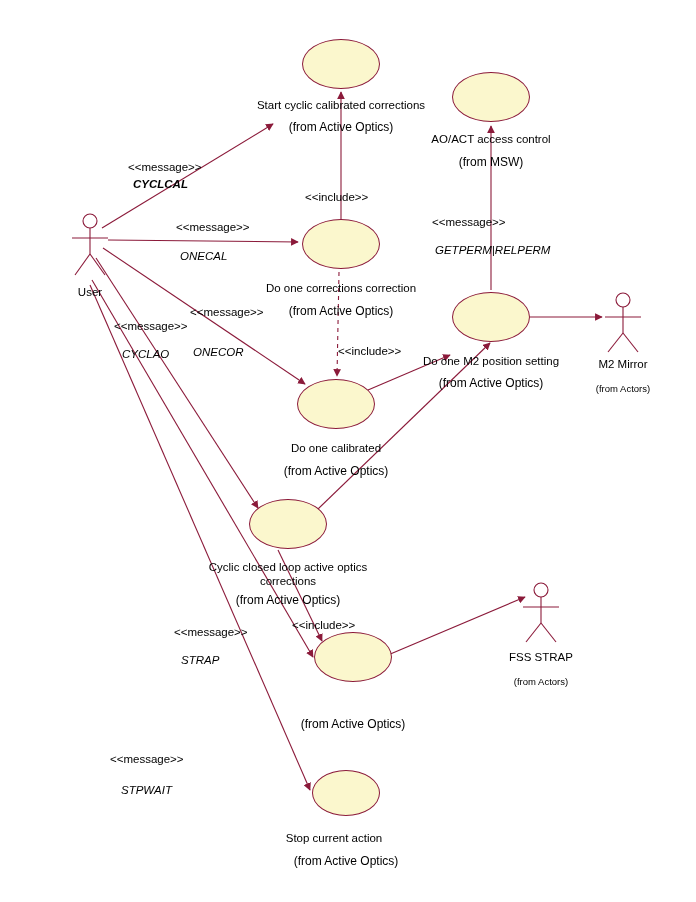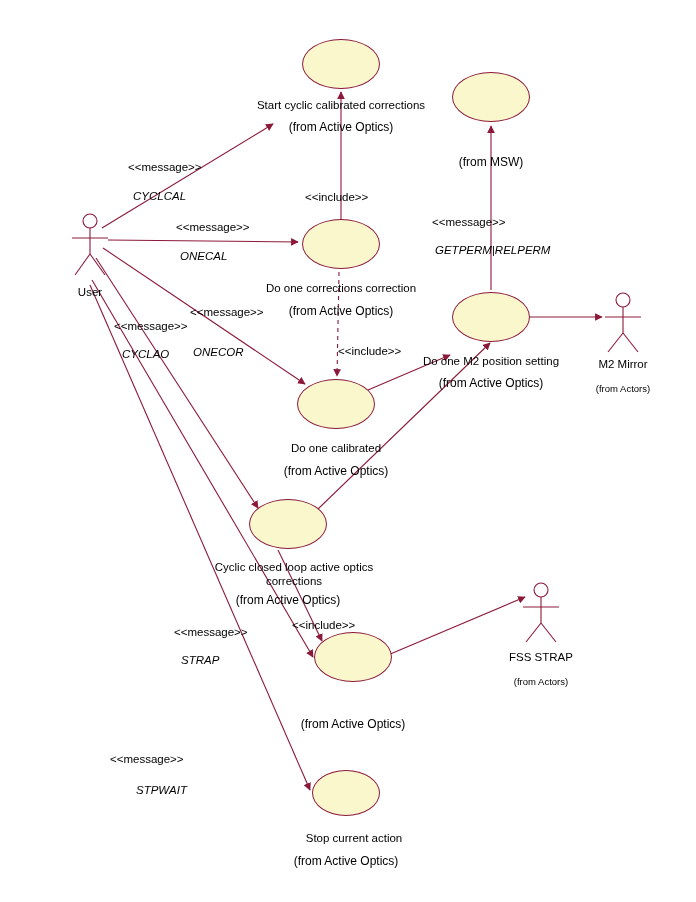--- a/index.html
+++ b/index.html
@@ -139,70 +139,71 @@
 
       <line x1="368" y1="655" x2="505" y2="597" marker-end="url(#arrow)"></line>
     </g>
   </svg>
 
   <div class="usecase-ellipse" style="left:282px; top:39px; width:78px; height:50px;"></div>
   <div class="label name-label wrap" style="left:201px; top:98px; width:240px;">Start cyclic calibrated corrections</div>
   <div class="label from-label" style="left:231px; top:121px; width:180px;">(from Active Optics)</div>
 
   <div class="usecase-ellipse" style="left:432px; top:72px; width:78px; height:50px;"></div>
+  <div class="label name-label" style="left:381px; top:132px; width:180px;">AO/ACT access control</div>
   <div class="label from-label" style="left:381px; top:156px; width:180px;">(from MSW)</div>
 
   <div class="usecase-ellipse" style="left:282px; top:219px; width:78px; height:50px;"></div>
   <div class="label name-label" style="left:231px; top:281px; width:180px;">Do one corrections correction</div>
   <div class="label from-label" style="left:231px; top:305px; width:180px;">(from Active Optics)</div>
 
   <div class="usecase-ellipse" style="left:432px; top:292px; width:78px; height:50px;"></div>
   <div class="label name-label" style="left:381px; top:354px; width:180px;">Do one M2 position setting</div>
   <div class="label from-label" style="left:381px; top:377px; width:180px;">(from Active Optics)</div>
 
   <div class="usecase-ellipse" style="left:277px; top:379px; width:78px; height:50px;"></div>
   <div class="label name-label" style="left:226px; top:441px; width:180px;">Do one calibrated</div>
   <div class="label from-label" style="left:226px; top:465px; width:180px;">(from Active Optics)</div>
 
   <div class="usecase-ellipse" style="left:229px; top:499px; width:78px; height:50px;"></div>
-  <div class="label name-label wrap" style="left:184px; top:560px; width:180px;text-align:center;">Cyclic closed loop active optics corrections</div>
+  <div class="label name-label wrap" style="left:178px; top:560px; width:180px;text-align:center;">Cyclic closed loop active optics corrections</div>
   <div class="label from-label" style="left:178px; top:594px; width:180px;">(from Active Optics)</div>
 
   <div class="usecase-ellipse" style="left:294px; top:632px; width:78px; height:50px;"></div>
   <div class="label from-label" style="left:243px; top:718px; width:180px;">(from Active Optics)</div>
 
   <div class="usecase-ellipse" style="left:292px; top:770px; width:68px; height:46px;"></div>
-  <div class="label name-label" style="left:244px; top:831px; width:180px;">Stop current action</div>
+  <div class="label name-label" style="left:224px; top:831px; width:180px;">Stop current action</div>
   <div class="label from-label" style="left:236px; top:855px; width:180px;">(from Active Optics)</div>
 
   <div class="actor-label" style="left:20px; top:286px; width:100px;">User</div>
 
   <div class="actor-label" style="left:553px; top:358px; width:100px;">M2 Mirror</div>
   <div class="actor-label" style="left:553px; top:383px; width:100px; font-size:9.5px;">(from Actors)</div>
 
   <div class="actor-label" style="left:471px; top:651px; width:100px;">FSS STRAP</div>
   <div class="actor-label" style="left:471px; top:676px; width:100px; font-size:9.5px;">(from Actors)</div>
 
   <div class="edge-label stereo" style="left:108px; top:161px;">&lt;&lt;message&gt;&gt;</div>
-  <div class="edge-label msg" style="left:113px; top:190px;">CYCLCAL</div>
+  <div class="edge-label msg" style="left:113px; top:178px;font-weight:bold;">CYCLCAL</div>
 
   <div class="edge-label stereo" style="left:156px; top:221px;">&lt;&lt;message&gt;&gt;</div>
   <div class="edge-label msg" style="left:160px; top:250px;">ONECAL</div>
 
   <div class="edge-label stereo" style="left:170px; top:306px;">&lt;&lt;message&gt;&gt;</div>
   <div class="edge-label msg" style="left:173px; top:346px;">ONECOR</div>
 
   <div class="edge-label stereo" style="left:94px; top:320px;">&lt;&lt;message&gt;&gt;</div>
   <div class="edge-label msg" style="left:102px; top:348px;">CYCLAO</div>
 
   <div class="edge-label stereo" style="left:154px; top:626px;">&lt;&lt;message&gt;&gt;</div>
   <div class="edge-label msg" style="left:161px; top:654px;">STRAP</div>
 
   <div class="edge-label stereo" style="left:90px; top:753px;">&lt;&lt;message&gt;&gt;</div>
-  <div class="edge-label msg" style="left:116px; top:784px;">STPWAIT</div>
+  <div class="edge-label msg" style="left:101px; top:784px;">STPWAIT</div>
 
   <div class="edge-label stereo" style="left:412px; top:216px;">&lt;&lt;message&gt;&gt;</div>
   <div class="edge-label msg" style="left:415px; top:244px;">GETPERM|RELPERM</div>
 
   <div class="edge-label stereo" style="left:285px; top:191px;">&lt;&lt;include&gt;&gt;</div>
   <div class="edge-label stereo" style="left:318px; top:345px;">&lt;&lt;include&gt;&gt;</div>
   <div class="edge-label stereo" style="left:272px; top:619px;">&lt;&lt;include&gt;&gt;</div>
 
 </div>
 

